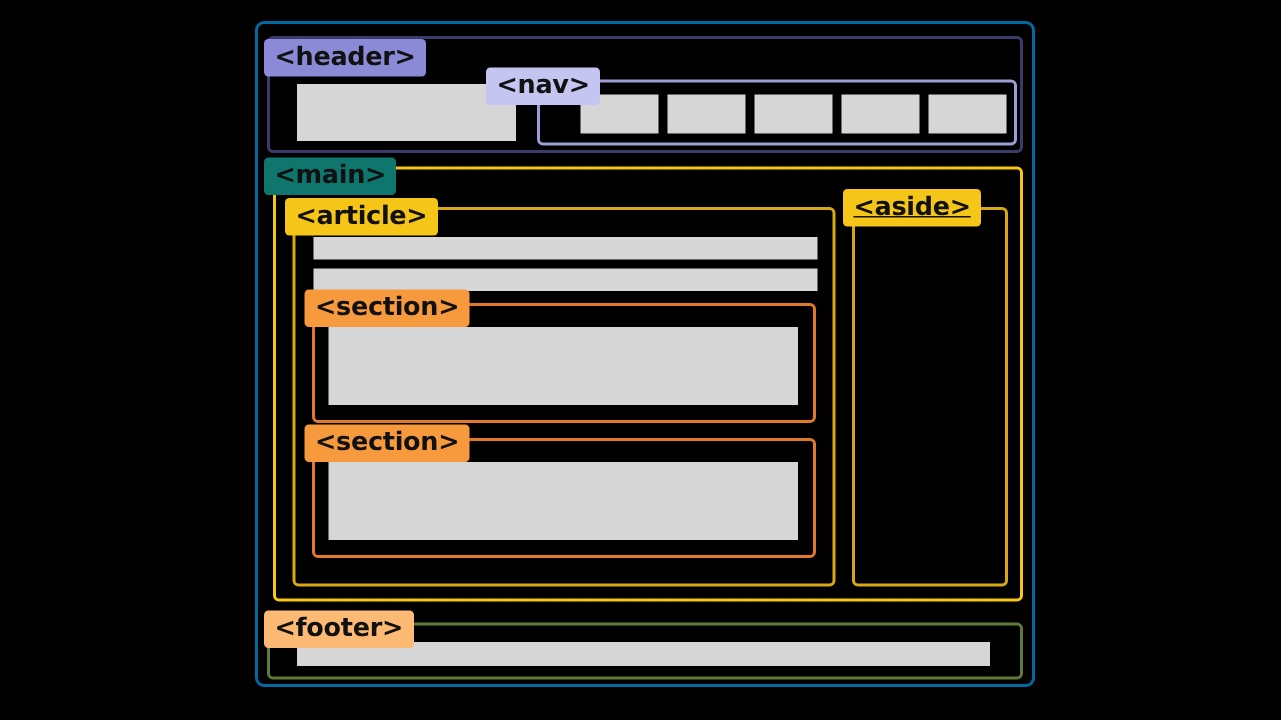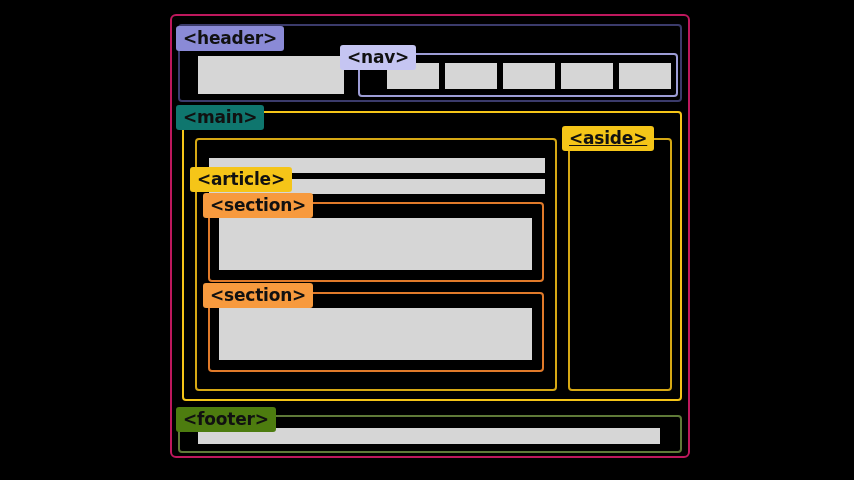--- a/index.html
+++ b/index.html
@@ -27,71 +27,71 @@
   }
 
   
   .block { position:absolute; background:#d6d6d6; }
 
   
   #window {
     position:absolute;
     left:170px; top:14px;
     width:520px; height:444px;
-    border:2px solid #be185d;
+    border:2px solid #0369a1;
     border-radius:6px;
     background:#000;
   }
 </style>
 </head>
 <body>
 
 <div id="stage">
 
   <div id="window">
 
     <div class="region" style="left:6px; top:8px; width:504px; height:78px; border-width:2px; border-color:#3b3b6b;">
     </div>
     <div class="tag" style="left:4px; top:10px; padding:4px 7px; font-size:17px; background:#8a8ad6;">&lt;header&gt;</div>
     <div class="block" style="left:26px; top:40px; width:146px; height:38px;"></div>
 
     <div class="region" style="left:186px; top:37px; width:320px; height:44px; border-width:2px; border-color:#9d9dd6;">
     </div>
-    <div class="tag" style="left:168px; top:29px; padding:4px 7px; font-size:17px; background:#c5c5f2;">&lt;nav&gt;</div>
+    <div class="tag" style="left:152px; top:29px; padding:4px 7px; font-size:17px; background:#c5c5f2;">&lt;nav&gt;</div>
 
     <div class="block" style="left:215px; top:47px; width:52px; height:26px;"></div>
     <div class="block" style="left:273px; top:47px; width:52px; height:26px;"></div>
     <div class="block" style="left:331px; top:47px; width:52px; height:26px;"></div>
     <div class="block" style="left:389px; top:47px; width:52px; height:26px;"></div>
     <div class="block" style="left:447px; top:47px; width:52px; height:26px;"></div>
 
     <div class="region" style="left:10px; top:95px; width:500px; height:290px; border-width:2px; border-color:#f5c518;">
     </div>
     <div class="tag" style="left:4px; top:89px; padding:4px 7px; font-size:17px; background:#0f766e;">&lt;main&gt;</div>
 
     <div class="region" style="left:23px; top:122px; width:362px; height:253px; border-width:2px; border-color:#d6a814;">
     </div>
-    <div class="tag" style="left:18px; top:116px; padding:4px 7px; font-size:17px; background:#f5c518;margin-top:35px;">&lt;article&gt;</div>
+    <div class="tag" style="left:18px; top:116px; padding:4px 7px; font-size:17px; background:#f5c518;">&lt;article&gt;</div>
 
     <div class="block" style="left:37px; top:142px; width:336px; height:15px;"></div>
     <div class="block" style="left:37px; top:163px; width:336px; height:15px;"></div>
 
     <div class="region" style="left:36px; top:186px; width:336px; height:80px; border-width:2px; border-color:#e07a2a;">
     </div>
     <div class="tag" style="left:31px; top:177px; padding:4px 7px; font-size:17px; background:#f79a3e;">&lt;section&gt;</div>
     <div class="block" style="left:47px; top:202px; width:313px; height:52px;"></div>
 
     <div class="region" style="left:36px; top:276px; width:336px; height:80px; border-width:2px; border-color:#e07a2a;">
     </div>
     <div class="tag" style="left:31px; top:267px; padding:4px 7px; font-size:17px; background:#f79a3e;">&lt;section&gt;</div>
     <div class="block" style="left:47px; top:292px; width:313px; height:52px;"></div>
 
     <div class="region" style="left:396px; top:122px; width:104px; height:253px; border-width:2px; border-color:#d6a814;">
     </div>
     <div class="tag" style="left:390px; top:110px; padding:4px 7px; font-size:17px; background:#f5c518;text-decoration:underline;">&lt;aside&gt;</div>
 
     <div class="region" style="left:6px; top:399px; width:504px; height:38px; border-width:2px; border-color:#5f7a38;">
     </div>
-    <div class="tag" style="left:4px; top:391px; padding:4px 7px; font-size:17px; background:#4d7c0f;">&lt;footer&gt;</div>
+    <div class="tag" style="left:4px; top:391px; padding:4px 7px; font-size:17px; background:#fdba74;">&lt;footer&gt;</div>
     <div class="block" style="left:26px; top:412px; width:462px; height:16px;"></div>
 
   </div>
 </div>
 
 </body></html>

